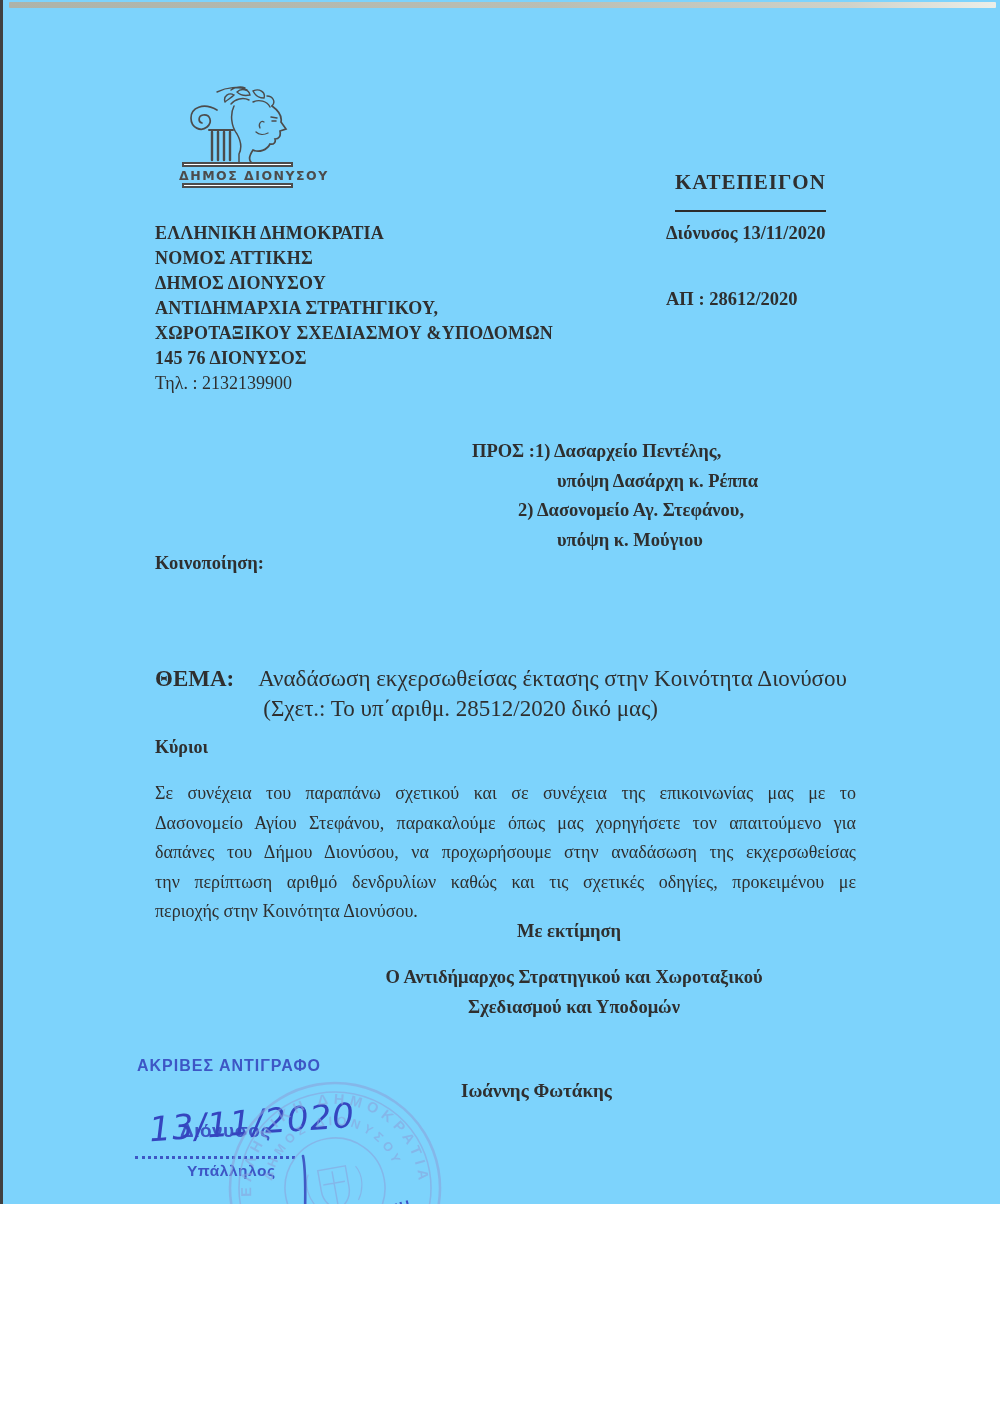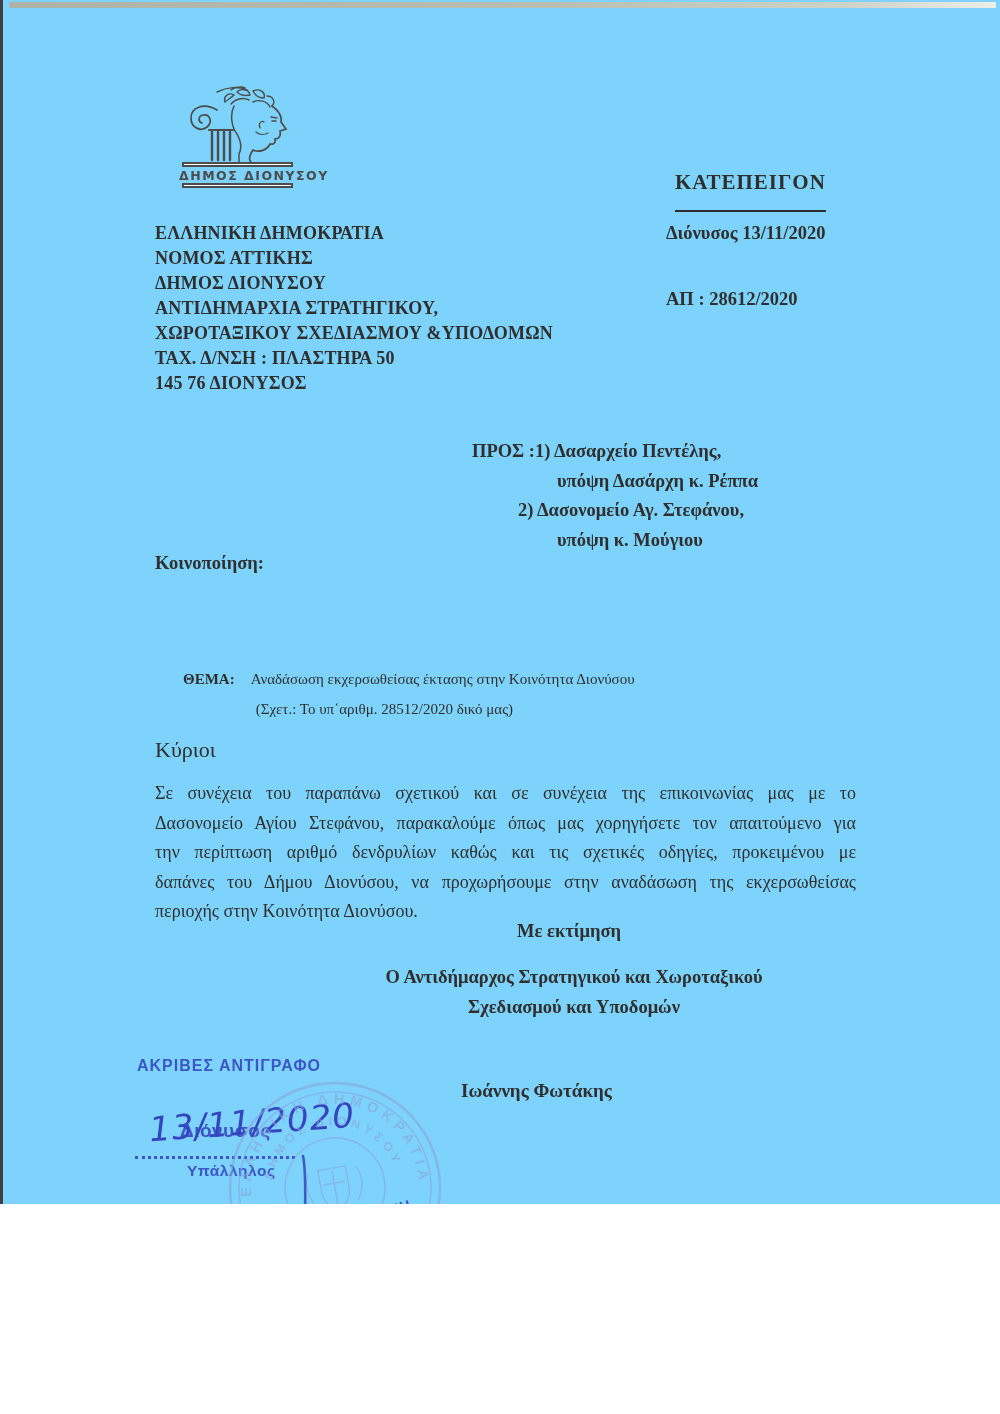--- a/index.html
+++ b/index.html
@@ -29,25 +29,25 @@
   .sender{left:152px;top:221px;font-size:18px;font-weight:bold;line-height:25px;letter-spacing:0.2px;}
   .sender-phone{font-weight:normal;letter-spacing:0;}
   
   .recipients{left:457px;top:437px;font-size:18.5px;font-weight:bold;line-height:29.5px;margin-left:12px;}
   .rec-l2,.rec-l4{margin-left:85px;}
   .rec-l3{margin-left:46px;}
   
   .cc{left:152px;top:549px;display:flex;gap:12px;font-size:18.5px;line-height:29.5px;flex-direction:column;}
   .cc-label{font-weight:bold;white-space:nowrap;}
   
-  .subject{left:152px;top:664px;display:flex;gap:16px;font-size:15px;line-height:30px;margin-left:28px;}
+  .subject{left:152px;top:664px;display:flex;gap:24px;font-size:23px;line-height:30px;}
   .subject-label{font-weight:bold;white-space:nowrap;}
   .subject-ref{padding-left:5px;}
   
-  .salutation{left:152px;top:737px;font-size:22px;font-weight:normal;}
+  .salutation{left:152px;top:737px;font-size:18px;font-weight:bold;}
   .paragraph{left:152px;top:779px;width:701px;font-size:18px;line-height:29.5px;}
   .para-line{text-align:justify;text-align-last:justify;}
   .para-line:last-child{text-align-last:left;}
   
   .regards{left:514px;top:921px;font-size:18.5px;font-weight:bold;}
   .signer-titles{left:360px;top:962px;width:422px;text-align:center;
     font-size:18.5px;font-weight:bold;line-height:30px;}
   .signer-name{left:458px;top:1080px;font-size:19px;font-weight:bold;}
   
   .blue{color:#3d56c5;font-family:"Liberation Sans","DejaVu Sans",sans-serif;font-weight:bold;}
@@ -103,23 +103,23 @@
   <div class="abs meta-place-date">Διόνυσος 13/11/2020</div>
   <div class="abs meta-protocol">ΑΠ : 28612/2020</div>
 
   <div class="abs sender">
     <div>
         <div class="sender-line">ΕΛΛΗΝΙΚΗ ΔΗΜΟΚΡΑΤΙΑ</div>
         <div class="sender-line">ΝΟΜΟΣ ΑΤΤΙΚΗΣ</div>
         <div class="sender-line">ΔΗΜΟΣ ΔΙΟΝΥΣΟΥ</div>
         <div class="sender-line">ΑΝΤΙΔΗΜΑΡΧΙΑ ΣΤΡΑΤΗΓΙΚΟΥ,</div>
         <div class="sender-line">ΧΩΡΟΤΑΞΙΚΟΥ ΣΧΕΔΙΑΣΜΟΥ &amp;ΥΠΟΔΟΜΩΝ</div>
-        <div class="sender-line">ΤΑΧ. Δ/ΝΣΗ : ΠΛΑΣΤΗΡΑ 50</div>
         <div class="sender-line">145 76 ΔΙΟΝΥΣΟΣ</div>
       </div>
+    <div class="sender-phone">Τηλ. : 2132139900</div>
   </div>
 
   <div class="abs recipients">
     <div class="rec-l1">ΠΡΟΣ :1) Δασαρχείο Πεντέλης,</div>
     <div class="rec-l2">υπόψη Δασάρχη κ. Ρέππα</div>
     <div class="rec-l3">2) Δασονομείο Αγ. Στεφάνου,</div>
     <div class="rec-l4">υπόψη κ. Μούγιου</div>
   </div>
 
   <div class="abs cc">
@@ -131,22 +131,22 @@
     <div>
       <div class="subject-text">Αναδάσωση εκχερσωθείσας έκτασης στην Κοινότητα Διονύσου</div>
       <div class="subject-ref">(Σχετ.: Το υπ΄αριθμ. 28512/2020 δικό μας)</div>
     </div>
   </div>
 
   <div class="abs salutation">Κύριοι</div>
   <div class="abs paragraph">
       <div class="para-line">Σε συνέχεια του παραπάνω σχετικού και σε συνέχεια της επικοινωνίας μας με το</div>
       <div class="para-line">Δασονομείο Αγίου Στεφάνου, παρακαλούμε όπως μας χορηγήσετε τον απαιτούμενο για</div>
+      <div class="para-line">δαπάνες του Δήμου Διονύσου, να προχωρήσουμε στην αναδάσωση της εκχερσωθείσας</div>
       <div class="para-line">την περίπτωση αριθμό δενδρυλίων καθώς και τις σχετικές οδηγίες, προκειμένου με</div>
-      <div class="para-line">δαπάνες του Δήμου Διονύσου, να προχωρήσουμε στην αναδάσωση της εκχερσωθείσας</div>
       <div class="para-line">περιοχής στην Κοινότητα Διονύσου.</div>
     </div>
 
   <div class="abs regards">Με εκτίμηση</div>
   <div class="abs signer-titles">
     <div>Ο Αντιδήμαρχος Στρατηγικού και Χωροταξικού</div>
     <div>Σχεδιασμού και Υποδομών</div>
   </div>
   <div class="abs signer-name">Ιωάννης Φωτάκης</div>
 

